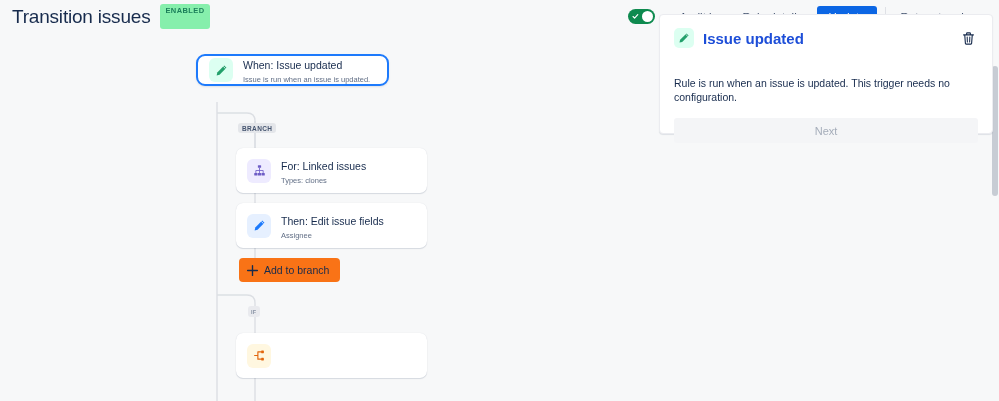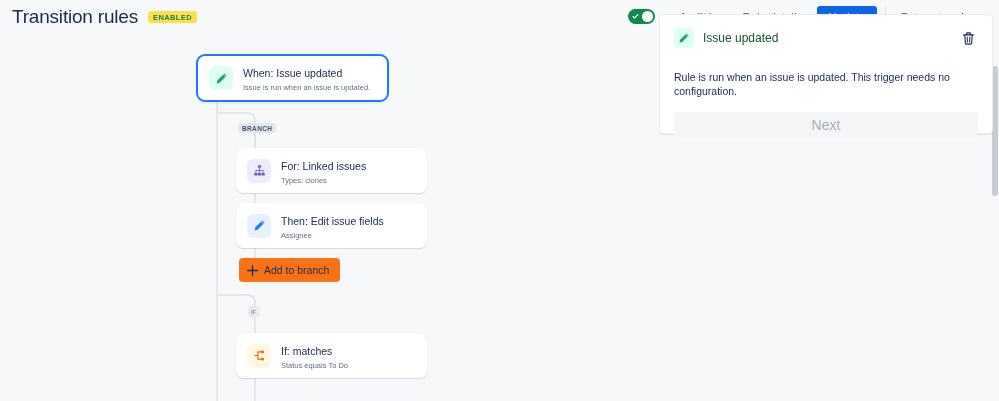--- a/index.html
+++ b/index.html
@@ -17,23 +17,23 @@
     display: flex; align-items: center;
     padding: 0 14px 0 12px;
     background: #f7f8f9;
   }
   .rule-title {
     font-size: 19px; font-weight: 400; color: #172b4d;
     letter-spacing: -0.2px; white-space: nowrap;
   }
   .enabled-badge {
     margin-left: 10px;
-    background: #fde047; color: #1b7f5a;
+    background: #86efac; color: #1b7f5a;
     font-size: 7.5px; font-weight: 700; letter-spacing: 0.4px;
-    padding: 2px 5px 1px; border-radius: 3px; text-transform: uppercase;
+    padding: 2px 5px 14px; border-radius: 3px; text-transform: uppercase;
   }
   .header-right {
     margin-left: auto; display: flex; align-items: center; gap: 0;
   }
   .toggle {
     width: 27px; height: 15px; border-radius: 9px;
     background: #0e8a4f; position: relative; margin-right: 16px;
     display: flex; align-items: center; cursor: pointer;
   }
   .toggle .knob {
@@ -66,21 +66,21 @@
 
   .card {
     position: absolute;
     background: #ffffff;
     border-radius: 7px;
     display: flex; align-items: center;
     box-shadow: 0 1px 1px rgba(9,30,66,0.13), 0 0 1px rgba(9,30,66,0.13);
     cursor: pointer;
   }
   .card.trigger {
-    left: 196px; top: 21px; width: 193px; height: 48px;
+    left: 196px; top: 21px; width: 193px; height: 32px;
     border: 2px solid #1d7afc; border-radius: 9px;
     box-shadow: 0 1px 2px rgba(9,30,66,0.10);
   }
   .card.step {
     left: 236px; width: 191px; height: 45px;
   }
   .card.s-for    { top: 115px; }
   .card.s-then   { top: 170px; }
   .card.s-if     { top: 300px; }
 
@@ -131,52 +131,52 @@
     background: #fff; border: 1px solid #ebecf0; border-radius: 4px;
     box-shadow: 0 1px 1px rgba(9,30,66,0.10);
     padding: 13px 14px 0;
   }
   .panel-head { display: flex; align-items: center; }
   .panel-icon {
     width: 20px; height: 20px; border-radius: 5px; background: #dcfff1;
     display: flex; align-items: center; justify-content: center;
   }
   .panel-title {
-    margin-left: 9px; font-size: 12px; color: #14532d; font-weight: 400;
+    margin-left: 9px; font-size: 15px; color: #1d4ed8; font-weight: 700;
   }
   .trash-btn {
     margin-left: auto; background: none; border: none;
     padding: 2px; cursor: pointer; line-height: 0; border-radius: 3px;
   }
   .panel-desc {
-    margin-top: 22px; font-size: 10.5px; color: #172b4d; line-height: 14px;
+    margin-top: 28px; font-size: 10.5px; color: #172b4d; line-height: 14px;
   }
   .btn-next {
     margin-top: 14px; width: 100%; height: 25px;
     background: #f4f5f7; border: none; border-radius: 3px;
-    font-family: inherit; font-size: 14px; color: #a5adba;
+    font-family: inherit; font-size: 11px; color: #a5adba;
     cursor: default;
   }
 
   
   .scrollbar-track {
     position: absolute; right: 0; top: 33px;
     width: 8px; height: 368px; background: transparent;
   }
   .scrollbar-thumb {
     position: absolute; right: 1px; top: 0px;
     width: 6px; height: 130px; border-radius: 3px;
     background: #c7ccd4; cursor: pointer;
   }
 </style>
 </head>
 <body>
 
 <div class="header">
-  <span class="rule-title">Transition rules</span>
+  <span class="rule-title">Transition issues</span>
   <span class="enabled-badge">ENABLED</span>
 
   <div class="header-right">
     <div class="toggle">
       <svg class="tick" viewBox="0 0 10 10">
         <path d="M1.5 5 L3.7 7.2 L8.2 2.2" fill="none" stroke="#ffffff" stroke-width="1.6" stroke-linecap="round" stroke-linejoin="round"></path>
       </svg>
       <span class="knob"></span>
     </div>
 
@@ -260,24 +260,20 @@
 
   <span class="if-label">IF</span>
 
   <div class="card step s-if">
     <span class="card-icon ico-yellow">
       <svg width="13" height="13" viewBox="0 0 16 16">
         <path d="M2,8 L6,8 M6,8 L6,3.5 L10,3.5 M6,8 L6,12.5 L10,12.5" stroke="#e2650c" stroke-width="1.4" fill="none" stroke-linecap="round" stroke-linejoin="round"></path>
         <rect x="10" y="1.8" width="3.4" height="3.4" rx="0.6" fill="#e2650c"></rect>
         <rect x="10" y="10.8" width="3.4" height="3.4" rx="0.6" fill="#e2650c"></rect>
       </svg>
-    </span>
-    <span class="card-text">
-      <span class="card-title">If: matches</span>
-      <span class="card-sub" style="display:block">Status equals To Do</span>
     </span>
   </div>
 
   <div class="scrollbar-track">
     <div class="scrollbar-thumb"></div>
   </div>
 </div>
 
 <div class="panel">
   <div class="panel-head">

